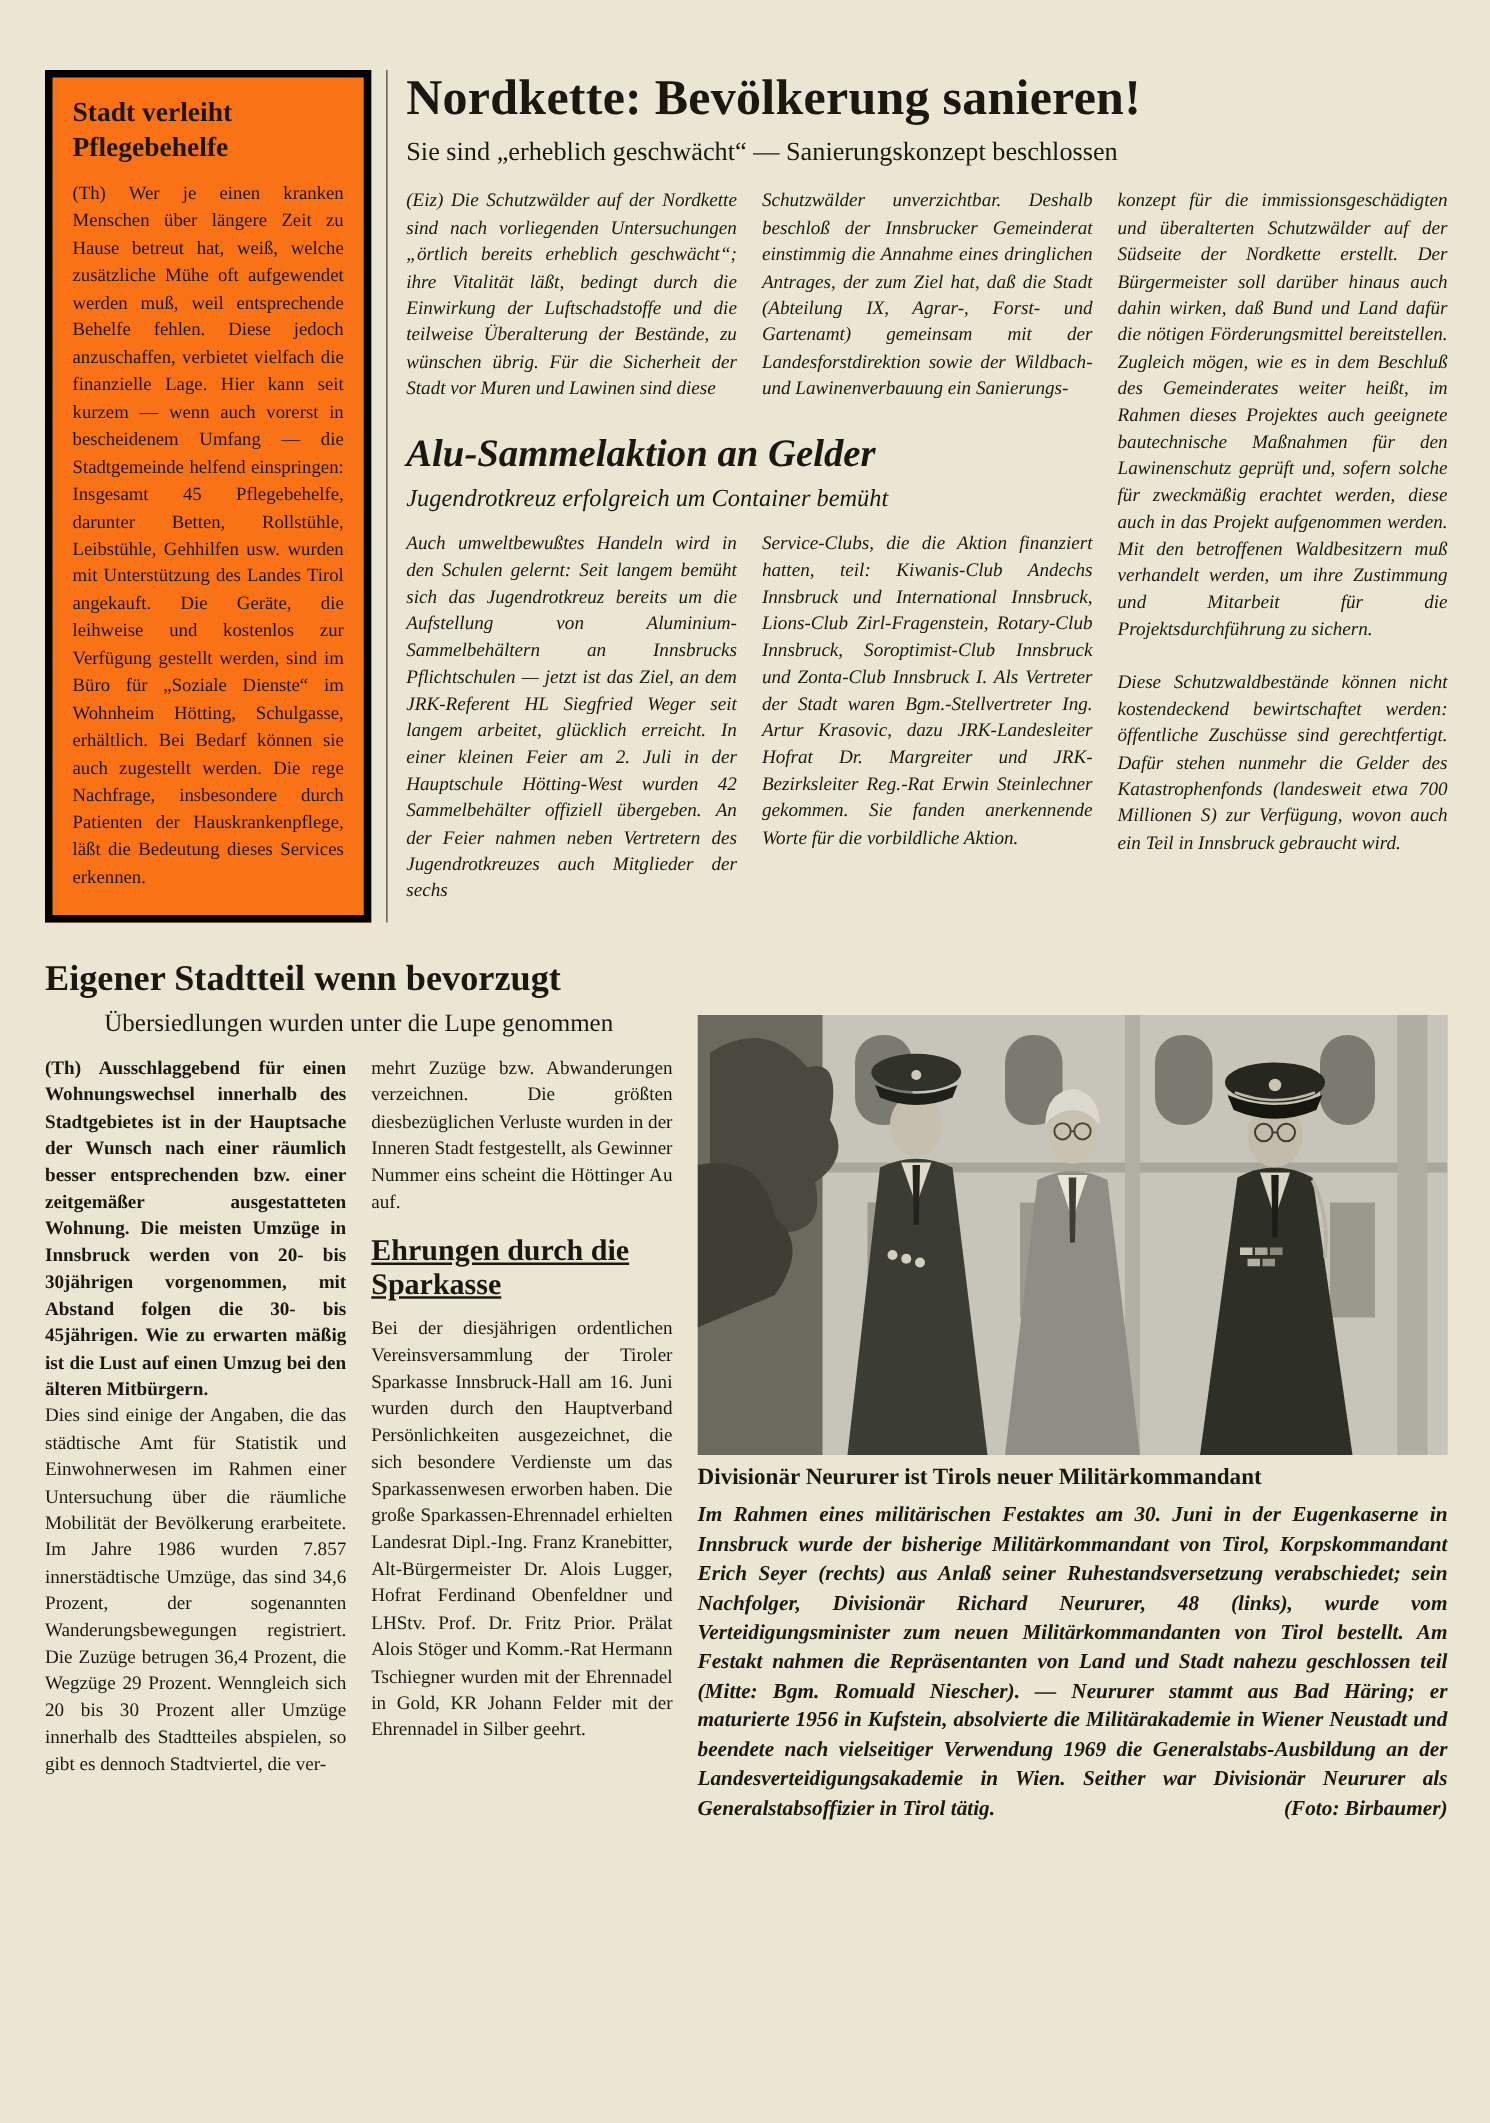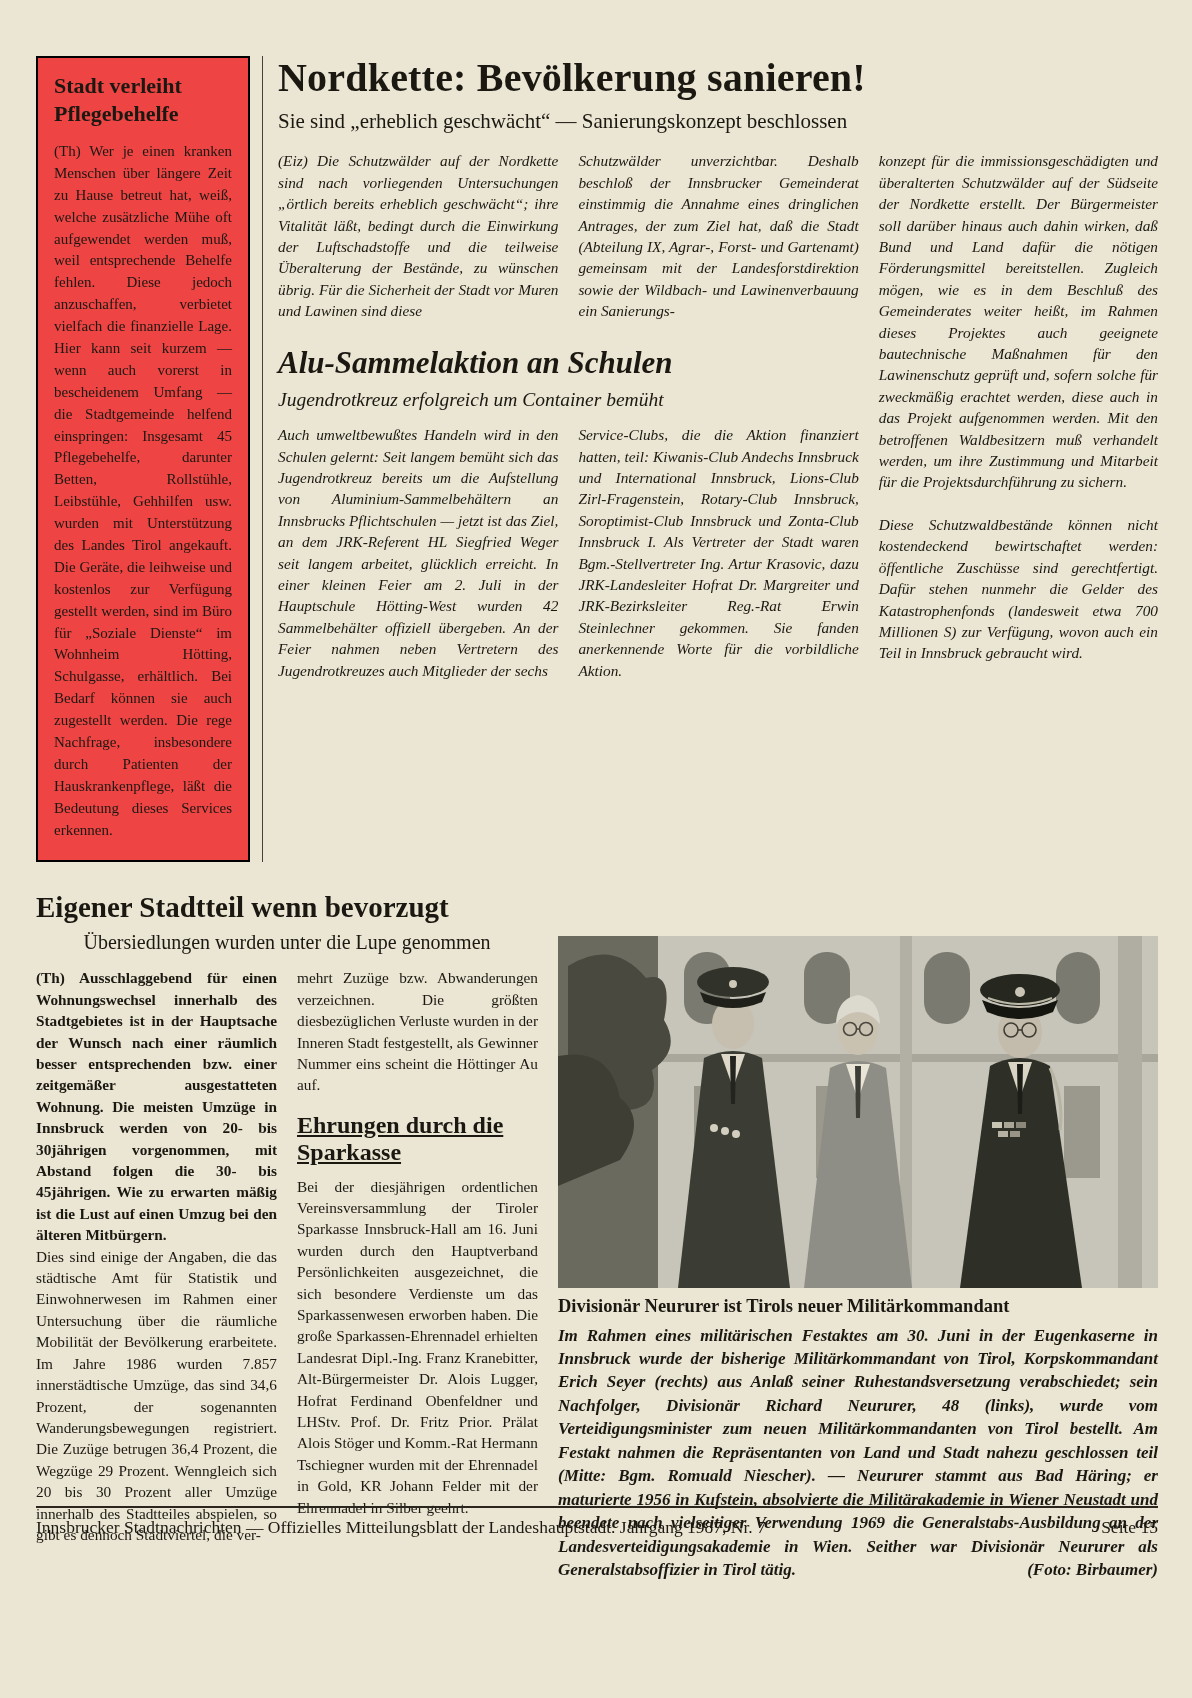--- a/index.html
+++ b/index.html
@@ -15,25 +15,25 @@
     margin: 0 auto;
     background: #ebe6d3;
     color: #1b1812;
     padding: 56px 34px 0 36px;
     overflow: hidden;
   }
 
   
   .top { display: flex; align-items: stretch; }
   .box {
-    width: 214px;
-    border: 2px solid #000000;
+    width: 261px;
+    border: 6px solid #000000;
     padding: 14px 16px 18px;
     align-self: flex-start;
-    background: #ef4444;
+    background: #f97316;
   }
   .box-title {
     margin: 0 0 14px;
     font-size: 22px;
     line-height: 1.25;
     font-weight: 700;
   }
   .box-title span { display: block; }
   .vrule { width: 1px; background: #45413a; margin-left: 12px; }
   .right-area { flex: 1; padding-left: 15px; min-width: 0; }
@@ -138,21 +138,21 @@
       <div class="subhead">Sie sind „erheblich geschwächt“ — Sanierungskonzept beschlossen</div>
 
       <div class="cols-wrap">
         <div class="two-thirds">
           <div class="row2">
             <p class="body">(Eiz) Die Schutzwälder auf der Nordkette sind nach vorliegenden Untersuchungen „örtlich bereits erheblich geschwächt“; ihre Vitalität läßt, bedingt durch die Einwirkung der Luftschadstoffe und die teilweise Überalterung der Bestände, zu wünschen übrig. Für die Sicherheit der Stadt vor Muren und Lawinen sind diese</p>
             <p class="body">Schutzwälder unverzichtbar. Deshalb beschloß der Innsbrucker Gemeinderat einstimmig die Annahme eines dringlichen Antrages, der zum Ziel hat, daß die Stadt (Abteilung IX, Agrar-, Forst- und Gartenamt) gemeinsam mit der Landesforstdirektion sowie der Wildbach- und Lawinenverbauung ein Sanierungs-</p>
           </div>
 
           <section class="alu">
-            <h1 class="headline-lg">Alu-Sammelaktion an Schulen</h1>
+            <h1 class="headline-lg">Alu-Sammelaktion an Gelder</h1>
             <div class="subhead sm">Jugendrotkreuz erfolgreich um Container bemüht</div>
             <div class="row2">
               <p class="body">Auch umweltbewußtes Handeln wird in den Schulen gelernt: Seit langem bemüht sich das Jugendrotkreuz bereits um die Aufstellung von Aluminium-Sammelbehältern an Innsbrucks Pflichtschulen — jetzt ist das Ziel, an dem JRK-Referent HL Siegfried Weger seit langem arbeitet, glücklich erreicht. In einer kleinen Feier am 2. Juli in der Hauptschule Hötting-West wurden 42 Sammelbehälter offiziell übergeben. An der Feier nahmen neben Vertretern des Jugendrotkreuzes auch Mitglieder der sechs</p>
               <p class="body">Service-Clubs, die die Aktion finanziert hatten, teil: Kiwanis-Club Andechs Innsbruck und International Innsbruck, Lions-Club Zirl-Fragenstein, Rotary-Club Innsbruck, Soroptimist-Club Innsbruck und Zonta-Club Innsbruck I. Als Vertreter der Stadt waren Bgm.-Stellvertreter Ing. Artur Krasovic, dazu JRK-Landesleiter Hofrat Dr. Margreiter und JRK-Bezirksleiter Reg.-Rat Erwin Steinlechner gekommen. Sie fanden anerkennende Worte für die vorbildliche Aktion.</p>
             </div>
           </section>
         </div>
 
         <div class="col3">
           <p class="body">konzept für die immissionsgeschädigten und überalterten Schutzwälder auf der Südseite der Nordkette erstellt. Der Bürgermeister soll darüber hinaus auch dahin wirken, daß Bund und Land dafür die nötigen Förderungsmittel bereitstellen. Zugleich mögen, wie es in dem Beschluß des Gemeinderates weiter heißt, im Rahmen dieses Projektes auch geeignete bautechnische Maßnahmen für den Lawinenschutz geprüft und, sofern solche für zweckmäßig erachtet werden, diese auch in das Projekt aufgenommen werden. Mit den betroffenen Waldbesitzern muß verhandelt werden, um ihre Zustimmung und Mitarbeit für die Projektsdurchführung zu sichern.</p>
@@ -260,20 +260,14 @@
         </svg>
       </div>
 
       <div class="caption">
         <div class="caption-title">Divisionär Neururer ist Tirols neuer Militärkommandant</div>
         <p class="caption-body"><span>Im Rahmen eines militärischen Festaktes am 30. Juni in der Eugenkaserne in Innsbruck wurde der bisherige Militärkommandant von Tirol, Korpskommandant Erich Seyer (rechts) aus Anlaß seiner Ruhestandsversetzung verabschiedet; sein Nachfolger, Divisionär Richard Neururer, 48 (links), wurde vom Verteidigungsminister zum neuen Militärkommandanten von Tirol bestellt. Am Festakt nahmen die Repräsentanten von Land und Stadt nahezu geschlossen teil (Mitte: Bgm. Romuald Niescher). — Neururer stammt aus Bad Häring; er maturierte 1956 in Kufstein, absolvierte die Militärakademie in Wiener Neustadt und beendete nach vielseitiger Verwendung 1969 die Generalstabs-Ausbildung an der Landesverteidigungsakademie in Wien. Seither war Divisionär Neururer als Generalstabsoffizier in Tirol tätig.</span> <span class="credit">(Foto: Birbaumer)</span></p>
       </div>
     </div>
   </div>
 
-  <div class="footer">
-    <div class="footer-row">
-      <span>Innsbrucker Stadtnachrichten — Offizielles Mitteilungsblatt der Landeshauptstadt. Jahrgang 1987, Nr. 7</span>
-      <span>Seite 15</span>
-    </div>
-  </div>
 
 </div>
 
 </body></html>

